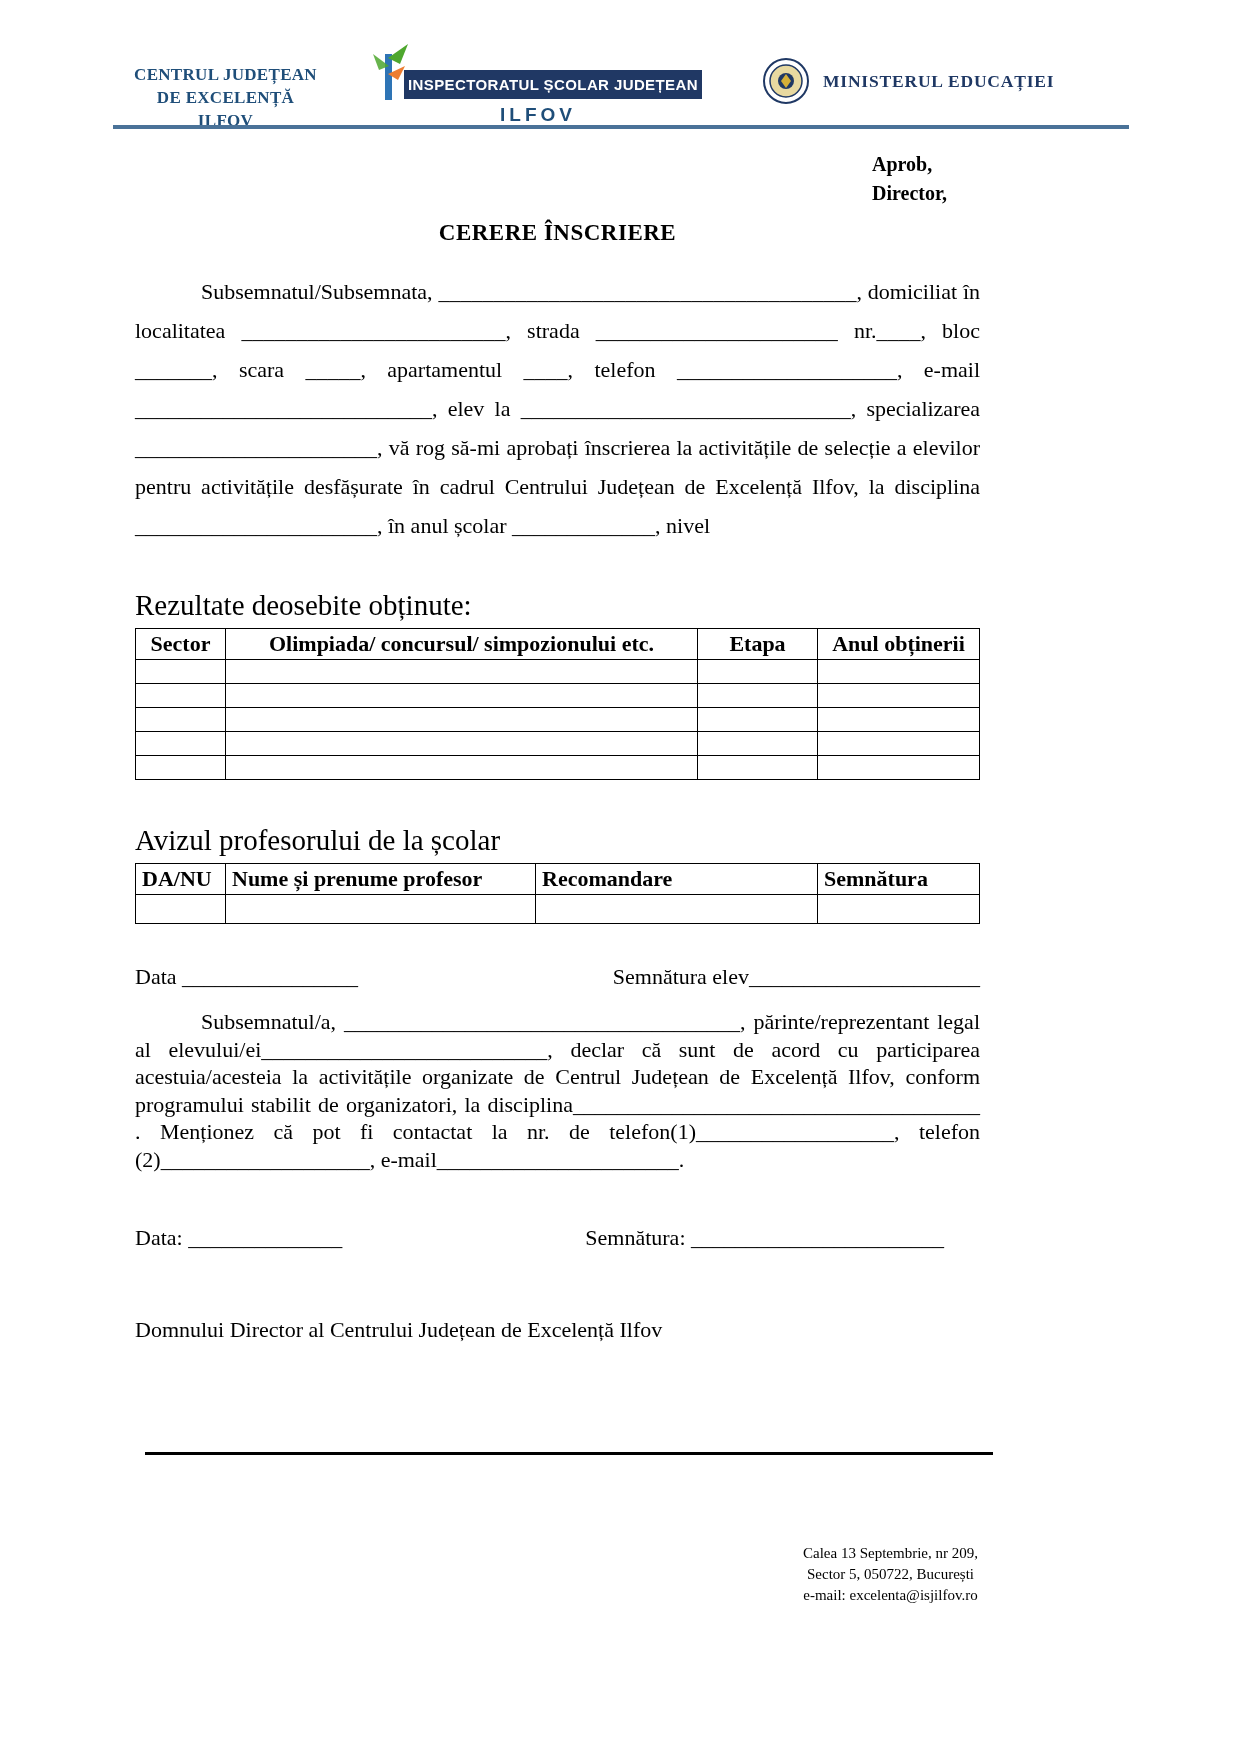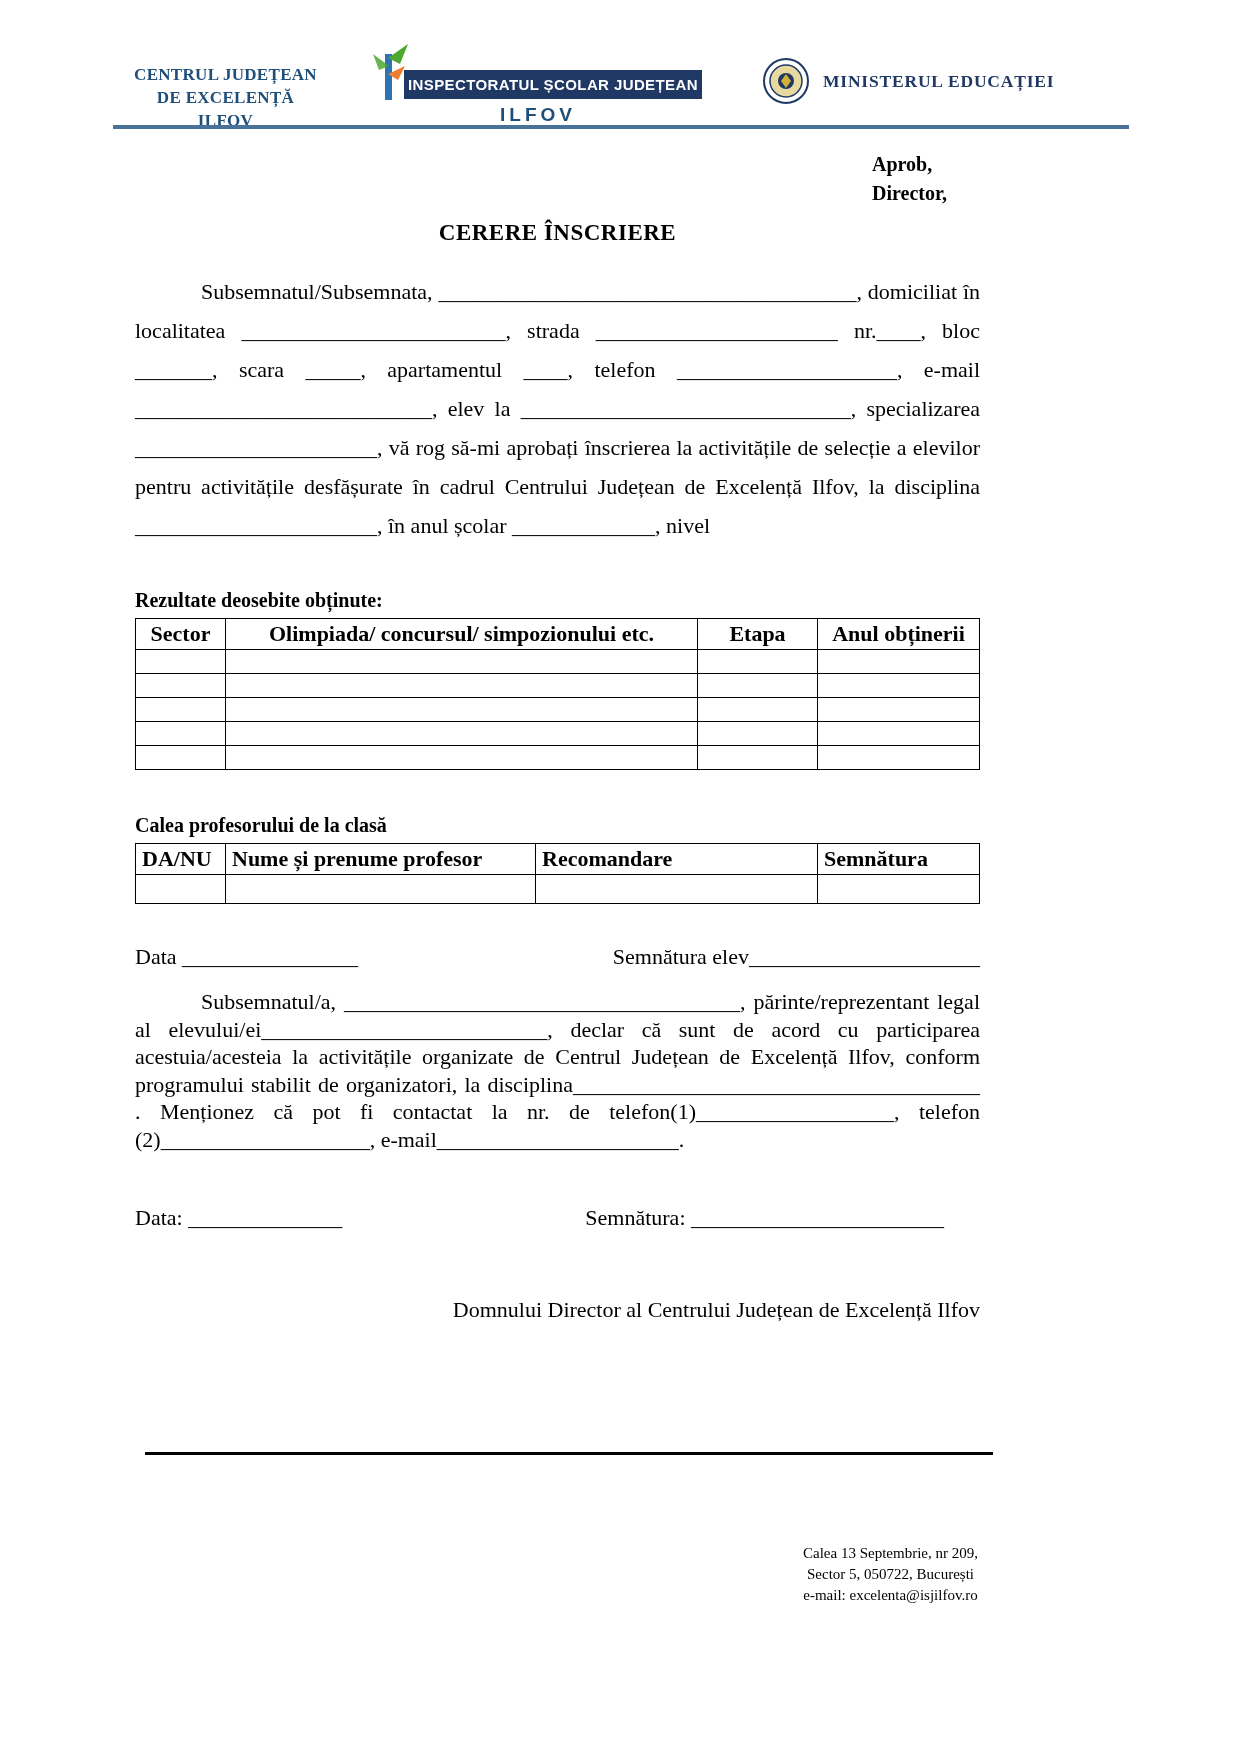--- a/index.html
+++ b/index.html
@@ -62,37 +62,37 @@
   .par { text-align: justify; text-indent: 66px; line-height: 39px; }
 
   .level-line { margin-top: 14px; font-size: 22px; }
   .checkbox {
     display: inline-block; width: 27px; height: 21px;
     border: 2px solid #000; vertical-align: -3px; margin-left: 12px;
     background: #fff;
   }
   .gap { margin-left: 48px; }
 
-  .section-heading { margin-top: 44px; font-weight: bold; font-size: 20px; }
+  .section-heading { margin-top: 44px; font-weight: normal; font-size: 29px; }
 
   table { border-collapse: collapse; width: 100%; margin-top: 6px; table-layout: fixed; }
   th, td { border: 1.5px solid #000; font-size: 22px; }
   th { font-weight: bold; padding: 2px 6px; }
   .t1 th { text-align: center; }
   .t2 th { text-align: left; }
   .t1 td { height: 24px; }
   .t2 td { height: 29px; }
 
   .sig-row { display: flex; justify-content: space-between; margin-top: 40px; font-size: 22px; }
   .sig-row.second { margin-top: 52px; padding-right: 36px; }
 
   .parent-heading { margin-top: 56px; font-weight: bold; font-size: 22px; }
   .parent-par { margin-top: 18px; text-align: justify; text-indent: 66px; line-height: 27.5px; }
 
-  .closing { margin-top: 66px; text-align: right; font-size: 22px; }
+  .closing { margin-top: 66px; text-align: left; font-size: 22px; }
 
   .bottom-rule {
     position: absolute; left: 145px; top: 1452px;
     width: 848px; height: 2.5px; background: #000;
   }
   .footer {
     position: absolute; left: 788px; top: 1543px; width: 205px;
     font-size: 15px; line-height: 1.4; text-align: center;
   }
 </style>
@@ -185,21 +185,21 @@
           </tr>
         <tr>
             <td></td>
             <td></td>
             <td></td>
             <td></td>
           </tr>
       </tbody>
     </table>
 
-    <div class="section-heading">Calea profesorului de la clasă</div>
+    <div class="section-heading">Avizul profesorului de la școlar</div>
     <table class="t2">
       <colgroup>
           <col style="width:90px">
           <col style="width:310px">
           <col>
           <col style="width:162px">
         </colgroup>
       <thead>
         <tr>
           <th>DA/NU</th>

